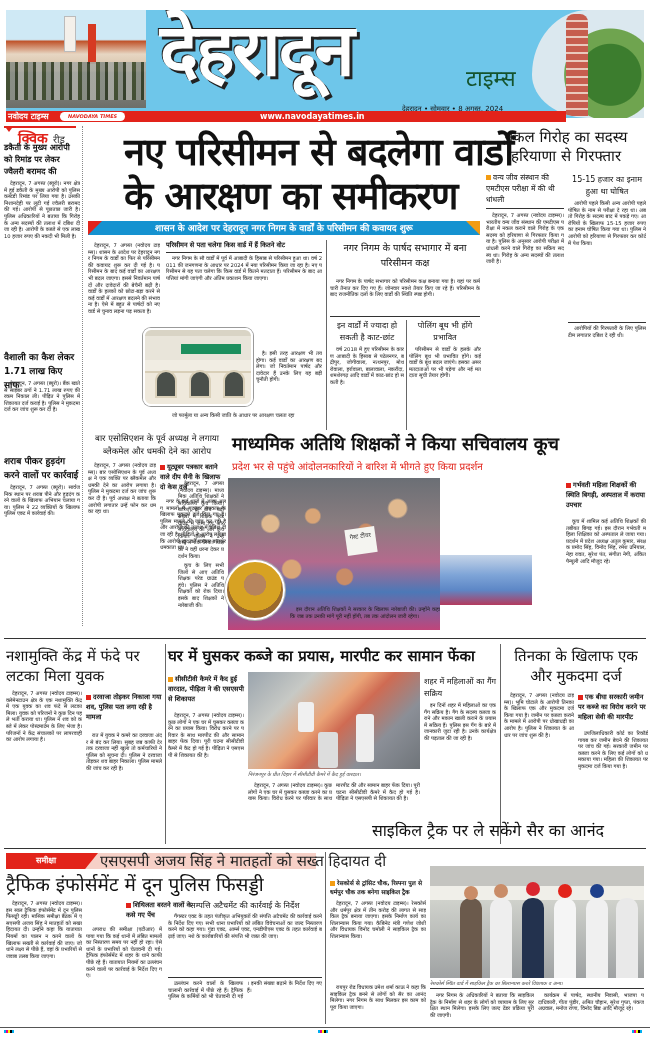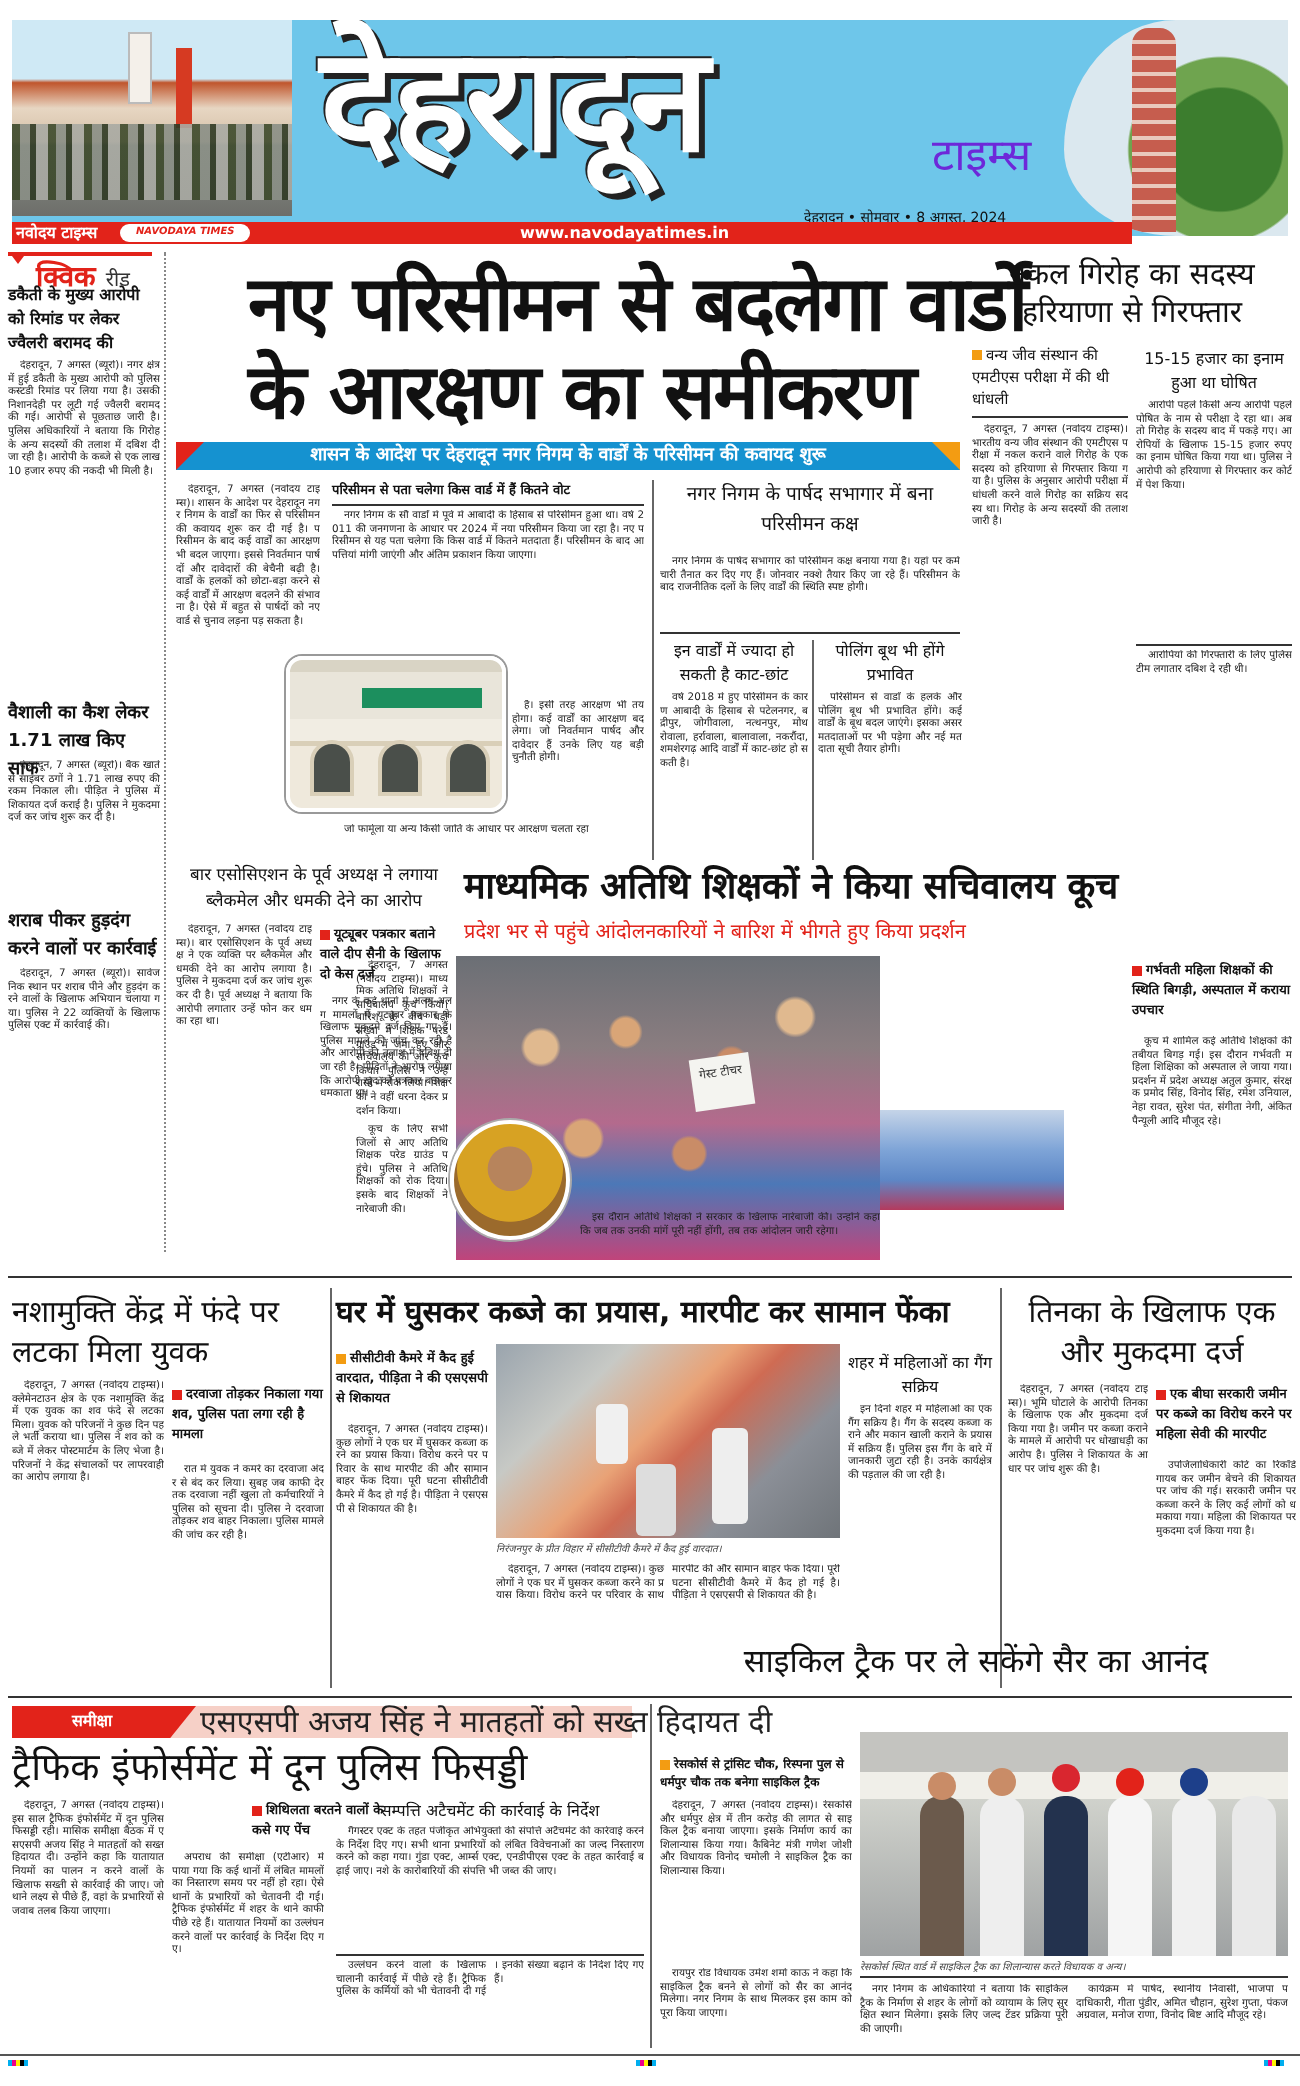--- a/index.html
+++ b/index.html
@@ -10,21 +10,21 @@
   .masthead { left: 6px; top: 10px; width: 638px; height: 108px; background: #6ec6ea; overflow: hidden; }
   .mh-photo-left { left: 0; top: 0; width: 140px; height: 98px;
     background: linear-gradient(180deg,#cfe9f5 0%,#cfe9f5 30%,#c0552c 32%,#e7d6c2 45%,#d4c0a8 62%,#8a8f86 64%,#6d6e6a 100%); }
   .mh-photo-left .marchers { position:absolute; left:0; right:0; bottom:8px; height:38px;
     background: repeating-linear-gradient(90deg,#3d4a2c 0 4px,#8a8f86 4px 9px,#2f3a24 9px 12px,#a9aaa3 12px 18px); opacity:.9; }
   .mh-photo-left .tower { position:absolute; left:58px; top:6px; width:12px; height:36px; background:#f4f0ea; border:1px solid #bbb; }
   .mh-photo-left .flag { position:absolute; left:82px; top:14px; width:8px; height:40px; background:#d63a22; }
   .mh-title { left: 160px; top: 4px; font-family: "DejaVu Sans", sans-serif; font-weight: 900; font-size: 72px;
     color: #fff; letter-spacing: -2px; text-shadow: 3px 3px 0 #222, -1px -1px 0 #222; line-height: 1; }
   .mh-brand { left: 348px; top: 44px; font-weight: 900; font-size: 38px; color: #1d5aa6; letter-spacing: -1px; line-height: 1; }
-  .mh-brand-sub { left: 460px; top: 58px; font-size: 22px; color: #6d28d9; line-height: 1; }
+  .mh-brand-sub { left: 460px; top: 58px; font-size: 22px; color: #14532d; line-height: 1; }
   .mh-date { left: 396px; top: 94px; font-size: 7px; color: #111; }
   .mh-photo-right { right: 0; top: 0; width: 112px; height: 108px; border-radius: 50% 0 0 50% / 60% 0 0 40%;
     background: radial-gradient(circle at 70% 60%,#3c7d2e 0 30%,#6fa44f 31% 45%,#dbe8ef 46%); overflow:hidden; }
   .mh-photo-right .clocktower { position:absolute; left:34px; top:4px; width:22px; height:102px;
     background: repeating-linear-gradient(180deg,#c65d4e 0 6px,#e9c9bd 6px 8px); border-radius: 8px 8px 0 0; }
   .redbar { left: 6px; top: 111px; width: 560px; height: 11px; background: #e2231a; }
   .redbar-logo { left: 8px; top: 111px; font-size: 8px; font-weight: bold; color: #fff; line-height: 11px; }
   .redbar-pill { left: 60px; top: 112px; height: 9px; padding: 0 8px; border-radius: 5px; background:#fff; color:#e2231a;
     font-size: 5px; font-weight: bold; font-style: italic; line-height: 9px; }
   .redbar-url { left: 260px; top: 111px; font-size: 8px; font-weight: bold; color:#fff; line-height: 11px; }
@@ -232,21 +232,21 @@
   </div>
 <div class="abs photo-cctv">
   <div class="p" style="left:50px;top:30px;width:16px;height:30px;background:#f0f0f0"></div>
   <div class="p" style="left:108px;top:42px;width:18px;height:48px;background:#eee"></div>
   <div class="p" style="left:70px;top:60px;width:20px;height:36px;background:#ddd"></div>
 </div>
 <div class="abs" style="left:248px;top:771px;width:172px;font-size:5px;font-style:italic;color:#444;">निरंजनपुर के प्रीत विहार में सीसीटीवी कैमरे में कैद हुई वारदात।</div>
 <div class="abs txt" style="left:248px;top:782px;width:172px;height:60px;column-count:2;column-gap:4px;">
     <p>देहरादून, 7 अगस्त (नवोदय टाइम्स)। कुछ लोगों ने एक घर में घुसकर कब्जा करने का प्रयास किया। विरोध करने पर परिवार के साथ मारपीट की और सामान बाहर फेंक दिया। पूरी घटना सीसीटीवी कैमरे में कैद हो गई है। पीड़िता ने एसएसपी से शिकायत की है।</p>
   </div>
-<div class="abs hd" style="left:424px;top:676px;width:72px;font-size:8px;font-weight:normal;text-align:center;line-height:12px;">शहर में महिलाओं का गैंग सक्रिय</div>
+<div class="abs hd" style="left:424px;top:676px;width:72px;font-size:8px;font-weight:normal;text-align:left;line-height:12px;">शहर में महिलाओं का गैंग सक्रिय</div>
 <div class="abs txt" style="left:424px;top:702px;width:72px;height:140px;">
     <p>इन दिनों शहर में महिलाओं का एक गैंग सक्रिय है। गैंग के सदस्य कब्जा कराने और मकान खाली कराने के प्रयास में सक्रिय हैं। पुलिस इस गैंग के बारे में जानकारी जुटा रही है। उनके कार्यक्षेत्र की पड़ताल की जा रही है।</p>
   </div>
 
 <div class="abs vrule" style="left:500px;top:644px;height:200px;"></div>
 <div class="abs hd" style="left:504px;top:646px;width:144px;font-size:15px;font-weight:normal;text-align:center;line-height:20px;">तिनका के खिलाफ एक और मुकदमा दर्ज</div>
 <div class="abs txt" style="left:504px;top:692px;width:70px;height:150px;">
     <p>देहरादून, 7 अगस्त (नवोदय टाइम्स)। भूमि घोटाले के आरोपी तिनका के खिलाफ एक और मुकदमा दर्ज किया गया है। जमीन पर कब्जा कराने के मामले में आरोपी पर धोखाधड़ी का आरोप है। पुलिस ने शिकायत के आधार पर जांच शुरू की है।</p>
   </div>
 <div class="abs hd" style="left:578px;top:692px;width:70px;font-size:6.5px;line-height:10px;"><span class="red-sq"></span><span>एक बीघा सरकारी जमीन पर कब्जे का विरोध करने पर महिला सेवी की मारपीट</span></div>

